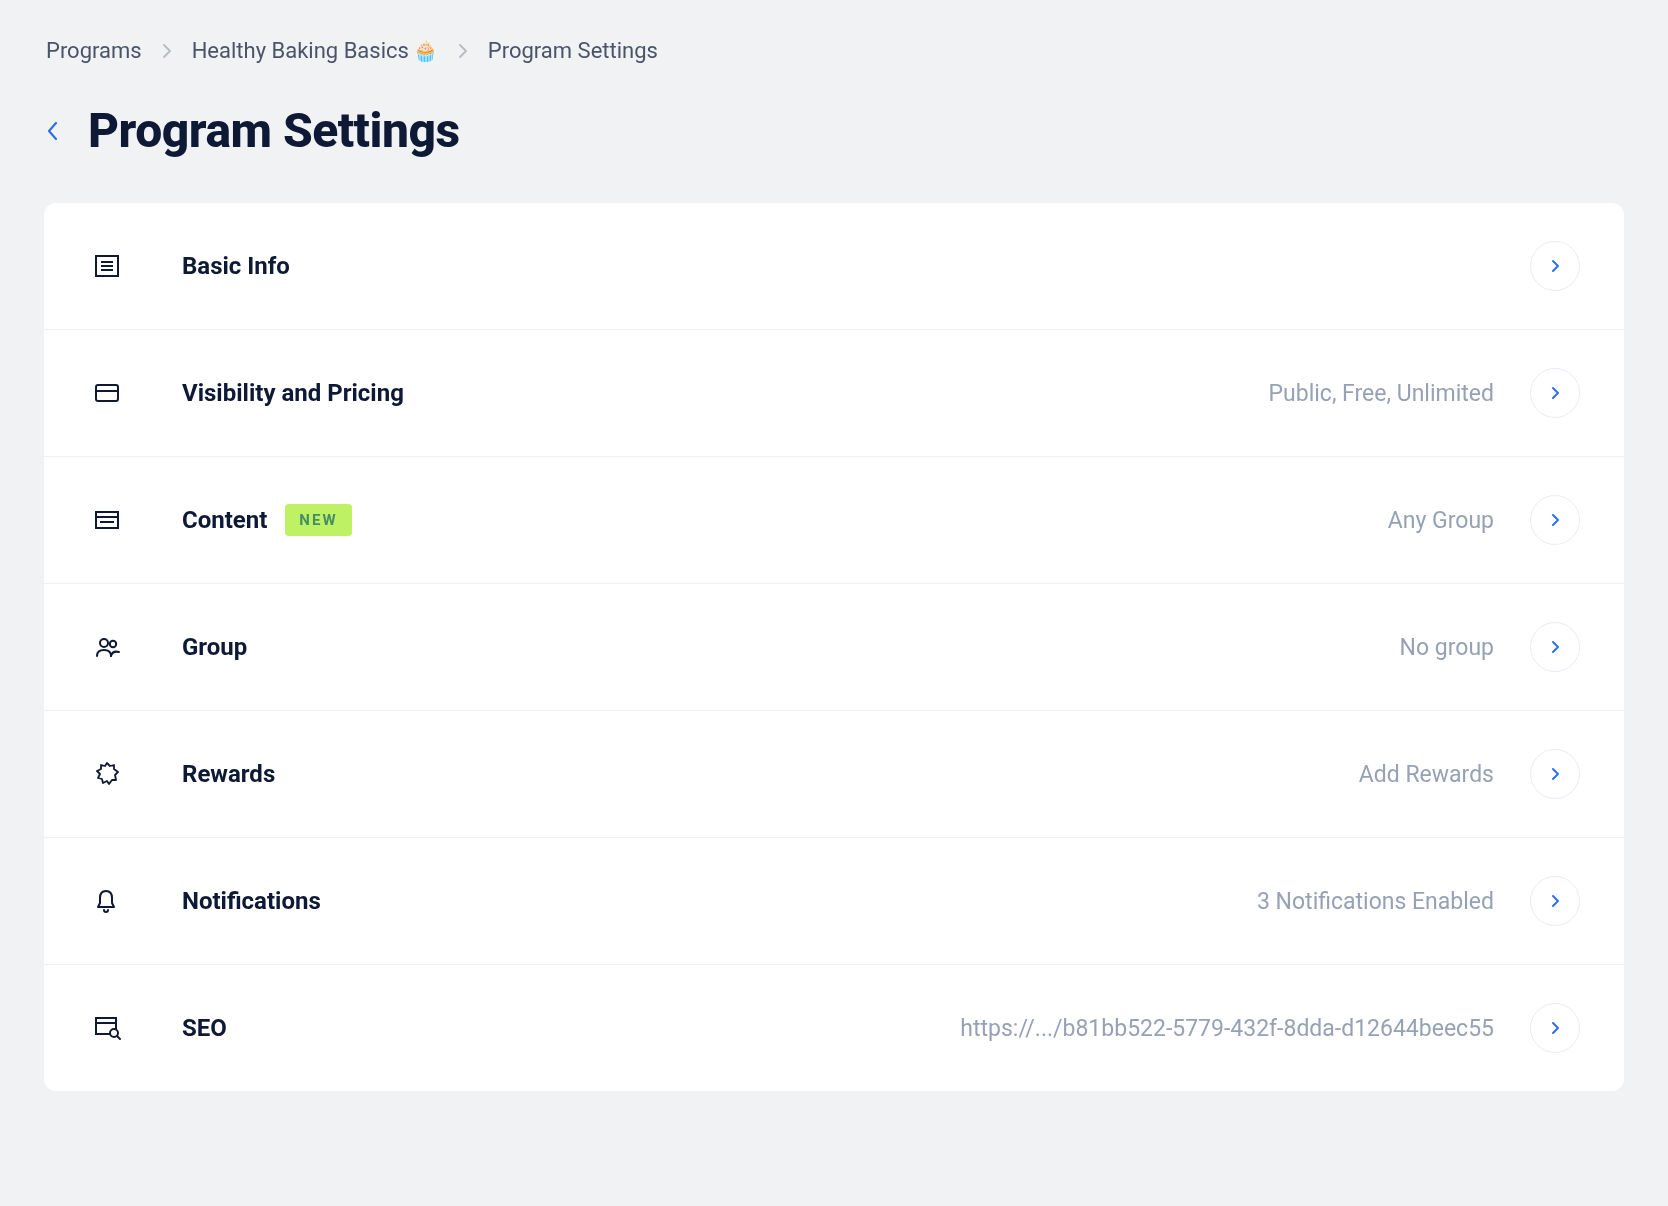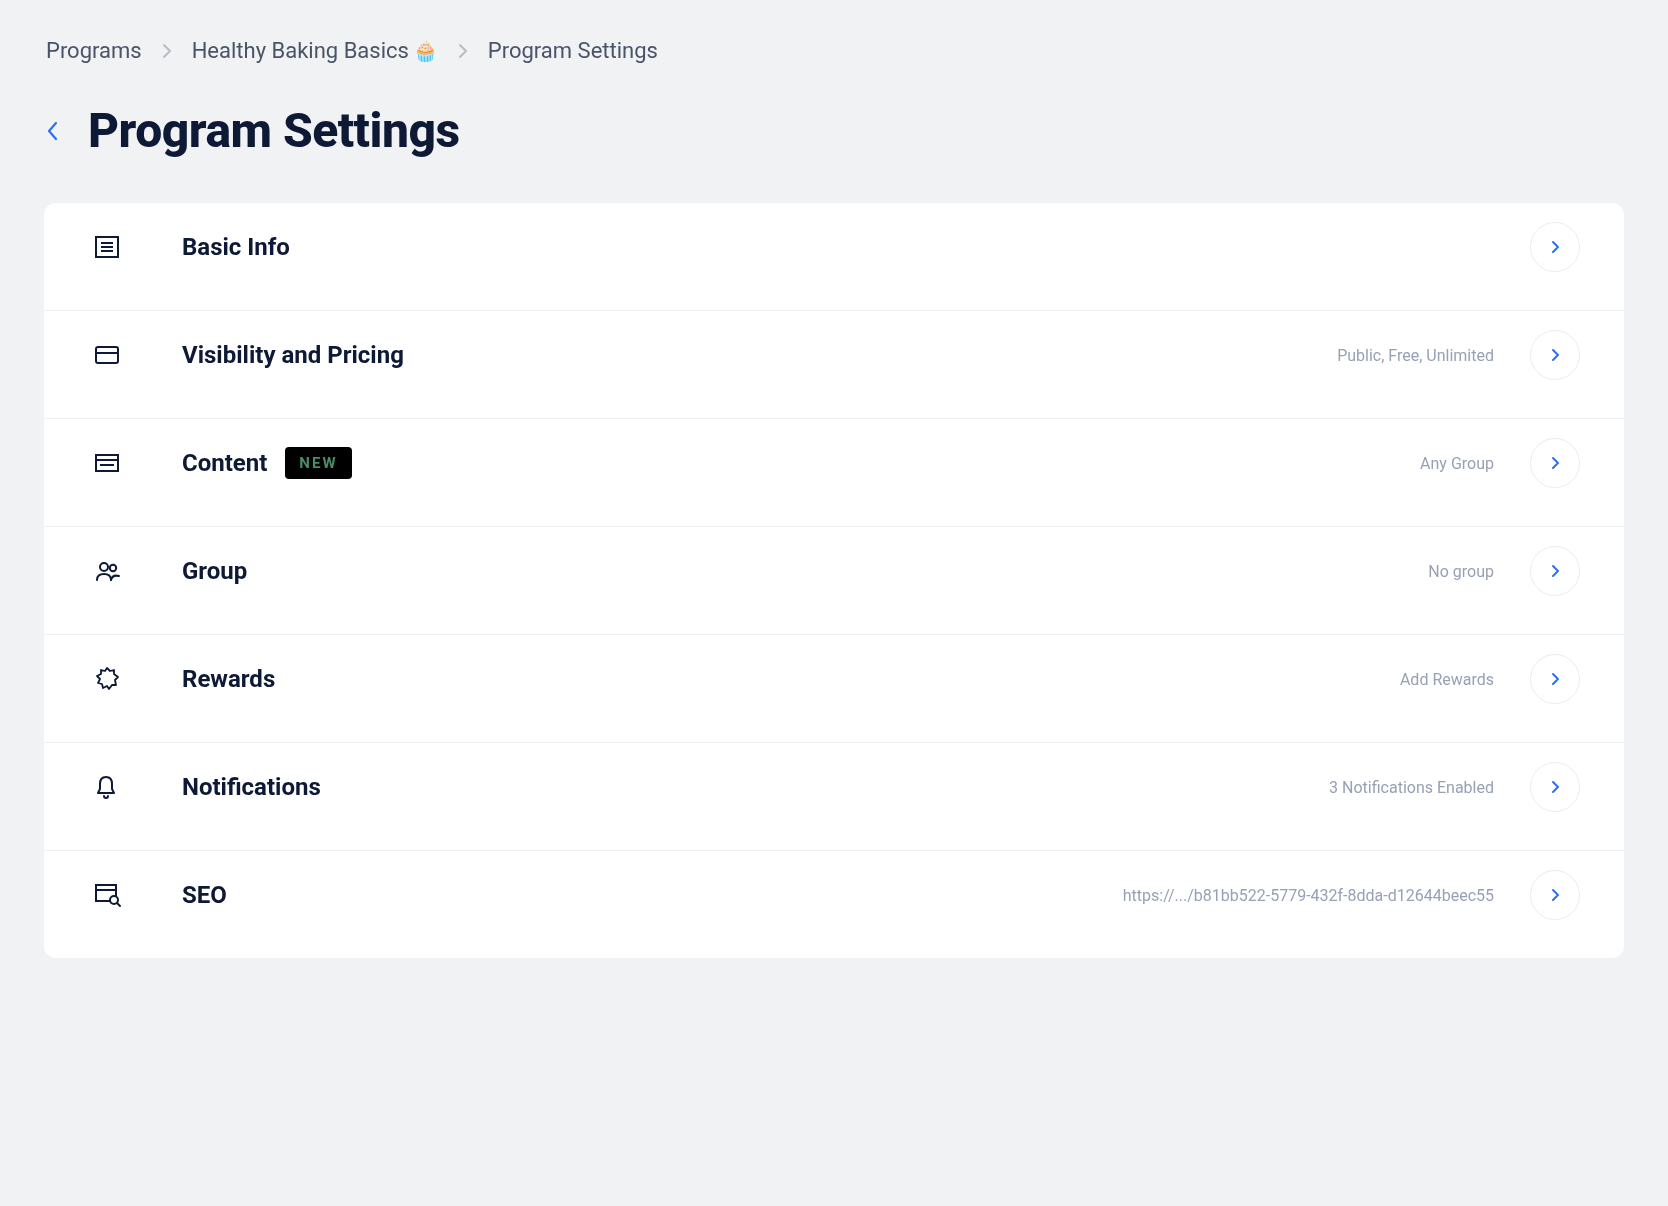--- a/index.html
+++ b/index.html
@@ -39,21 +39,21 @@
     letter-spacing: -0.5px;
   }
   .card {
     background: #fff;
     border-radius: 12px;
     overflow: hidden;
   }
   .row {
     display: flex;
     align-items: center;
-    padding: 19px 44px 38px 50px;
+    padding: 38px 44px 38px 50px;
     border-bottom: 1px solid #eef0f3;
     cursor: pointer;
   }
   .row:last-child { border-bottom: none; }
   .row .icon {
     width: 32px;
     display: flex;
     align-items: center;
     justify-content: flex-start;
     flex-shrink: 0;
@@ -64,31 +64,31 @@
     gap: 18px;
     margin-left: 56px;
     flex-shrink: 0;
   }
   .row .label {
     font-size: 24px;
     font-weight: 700;
     color: #0d1935;
   }
   .badge {
-    background: #000000;
+    background: #bef264;
     color: #478d65;
     font-size: 15px;
     font-weight: 700;
     letter-spacing: 2px;
     padding: 7px 14px;
     border-radius: 4px;
   }
   .row .spacer { flex: 1; }
   .row .value {
-    font-size: 16px;
+    font-size: 23px;
     color: #97a1b5;
     margin-right: 36px;
     font-weight: 400;
   }
   .chev-btn {
     width: 50px;
     height: 50px;
     border-radius: 50%;
     border: 1px solid #e7ecf5;
     display: flex;

